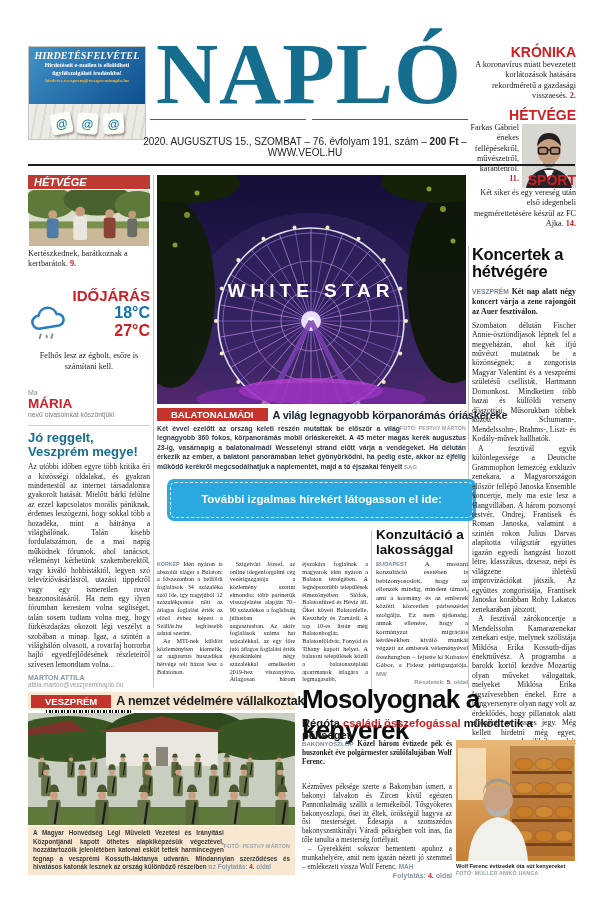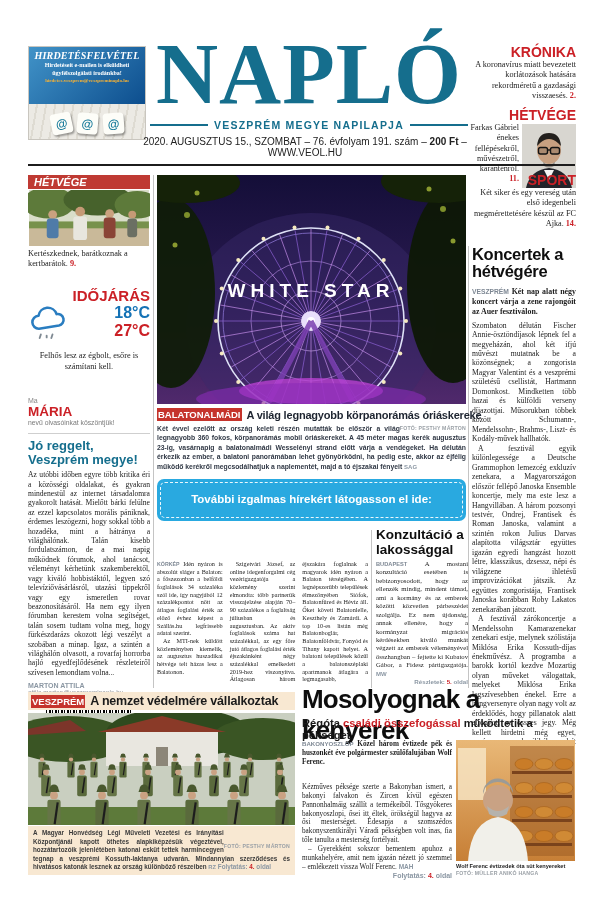--- a/index.html
+++ b/index.html
@@ -6,21 +6,21 @@
   body{font-family:"Liberation Serif",serif;color:#1c1c1c}
   .page{position:relative;width:600px;height:914px;background:#fff;overflow:hidden}
   .abs{position:absolute}
   .just{text-align:justify}
   .pg{color:#cb2026;font-weight:bold}
   .byl{color:#8b97a3;font-weight:bold;font-family:"Liberation Sans",sans-serif}
   .tag{color:#7d8793;font-weight:bold;font-family:"Liberation Sans",sans-serif;font-size:.85em}
   .credit{color:#9aa0a6;font-size:5.2px;font-family:"Liberation Sans",sans-serif;letter-spacing:.2px}
   .cont{font-family:"Liberation Sans",sans-serif;font-weight:bold;color:#8b97a3;text-align:right}
   .redtitle{color:#cb2026;font-weight:bold;font-family:"Liberation Sans",sans-serif;text-align:right}
-  .redlab{background:#c5342c;color:#fff;font-weight:bold;font-family:"Liberation Sans",sans-serif;padding:1px 1px;display:inline-block}
+  .redlab{background:#c5342c;color:#fff;font-weight:bold;font-family:"Liberation Sans",sans-serif;padding:1px 14px;display:inline-block}
   
   .adbox{left:28px;top:46px;width:118px;height:94px;border:1px solid #c9c6bf;box-sizing:border-box;overflow:hidden}
   .ad-top{height:54px;background:linear-gradient(135deg,#4193c8,#0d4e8e);color:#fff;text-align:center;padding-top:3px}
   .ad-title{font-size:10px;font-weight:bold;font-style:italic;letter-spacing:.2px}
   .ad-body{font-size:6px;font-weight:bold;padding:1px 5px 0;line-height:1.25}
   .ad-mail{color:#f9b233;font-size:5px;font-weight:bold;margin-top:1px}
   .ad-dice{height:38px;background:repeating-linear-gradient(100deg,#eceae4 0 7px,#dedbd2 7px 9px);display:flex;align-items:center;justify-content:center;gap:5px}
   .die{width:21px;height:21px;background:#fdfdf8;border-radius:4px;box-shadow:1px 2px 2px rgba(0,0,0,.35);display:flex;align-items:center;justify-content:center;font-weight:bold;color:#157a9a;font-size:12px;font-family:"Liberation Sans",sans-serif}
   .logo{left:150px;top:34px;width:318px;text-align:center;font-family:"Liberation Serif",serif;font-weight:bold;font-size:86px;line-height:.95;color:#156e8d;letter-spacing:1px}
   .subrow{left:150px;top:119px;width:318px;display:flex;align-items:center;gap:6px;color:#156e8d}
@@ -38,41 +38,41 @@
   .leftcol{left:28px;top:175px;width:122px}
   .hl-red{background:#bf3a33;color:#fff;font-weight:bold;font-style:italic;font-family:"Liberation Sans",sans-serif;font-size:11px;padding:1px 6px}
   .sidephoto{width:122px;height:56px;display:block;margin-top:1px}
   .sidecap{font-size:8.3px;line-height:1.22;margin-top:3px}
   .weather{position:relative;margin-top:18px;text-align:right;min-height:62px}
   .weather .wt{color:#cb2026;font-weight:bold;font-family:"Liberation Sans",sans-serif;font-size:15px}
   .temp-low{color:#1472b5;font-weight:bold;font-family:"Liberation Sans",sans-serif;font-size:16px;line-height:1.1}
   .temp-high{color:#cb2026;font-weight:bold;font-family:"Liberation Sans",sans-serif;font-size:16px;line-height:1.1}
   .cloud{position:absolute;left:0;top:16px;width:42px;height:42px}
   .wtext{font-size:8.3px;text-align:center;line-height:1.25;margin-top:2px}
-  .nameday{margin-top:25px}
+  .nameday{margin-top:17px}
   .nd-ma{font-size:7px;color:#888;font-family:"Liberation Sans",sans-serif}
   .nd-name{font-size:13.5px;font-weight:bold;color:#cb2026;font-family:"Liberation Sans",sans-serif}
   .nd-txt{font-size:6.8px;color:#7a7a7a;font-family:"Liberation Sans",sans-serif}
   .sep{height:1px;background:#cfcfcf;margin:7px 0 5px}
   .greet-title{color:#156e8d;font-weight:bold;font-family:"Liberation Sans",sans-serif;font-size:13px;line-height:1.05}
   .greet-body{font-size:7.6px;line-height:1.24;margin-top:4px;text-align:justify;color:#222}
   .author{margin-top:5px;font-size:7px}
   .author .nm{color:#8b97a3;font-weight:bold;font-family:"Liberation Sans",sans-serif}
   .author .em{color:#9a9a9a;font-size:6.4px;font-family:"Liberation Sans",sans-serif}
   .barcode{width:86px;height:24px;margin:8px auto 0;background:repeating-linear-gradient(90deg,#000 0 1px,#fff 1px 3px,#000 3px 5px,#fff 5px 6px)}
   .vdiv{width:1px;background:#c4c4c4}
   
   .mainphoto{left:157px;top:175px;width:309px;height:229px}
   .capblock{left:157px;top:408px;width:309px}
   .capline{display:flex;align-items:center;gap:5px}
   .capline .redlab{font-size:9.5px}
   .caphead{font-family:"Liberation Sans",sans-serif;font-weight:bold;font-size:11px;letter-spacing:-.2px;color:#1d2430;white-space:nowrap}
   .captext{margin-top:3px;font-family:"Liberation Sans",sans-serif;font-weight:bold;font-size:6.8px;line-height:1.38;color:#303845;text-align:justify}
   
-  .veol{left:157px;top:479px;width:309px;height:42px;display:flex}
+  .veol{left:167px;top:479px;width:309px;height:42px;display:flex}
   .veol-blue{flex:1.35;background:#29a9e0;border-radius:7px;position:relative;color:#fff;display:flex;align-items:center;justify-content:center;text-align:center;font-family:"Liberation Sans",sans-serif;font-weight:bold;font-size:11.5px;line-height:1.2;padding:0 8px}
   .veol-blue:after{content:"";position:absolute;inset:3px;border:1.5px dashed rgba(255,255,255,.9);border-radius:5px}
   .veol-orange{flex:1;background:#f6921e;border-radius:7px;margin-left:5px;display:flex;align-items:center;justify-content:center}
   .veol-pill{background:#fff;border-radius:9px;padding:3px 12px;font-family:"Liberation Sans",sans-serif;font-weight:bold;font-size:20px}
   .veol-pill .b1{color:#1b6fb2}.veol-pill .b2{color:#29a9e0;font-weight:normal}
   
   .bal-head{left:157px;top:524px;width:212px;font-family:"Liberation Sans",sans-serif;font-weight:bold;font-size:25px;letter-spacing:-.5px;color:#0e0e0e}
   .konz-head{left:376px;top:527px;width:92px;font-family:"Liberation Sans",sans-serif;font-weight:bold;font-size:13.5px;line-height:1.12;color:#0e0e0e}
   .bal-body{left:157px;top:560px;width:211px;height:128px;column-count:3;column-gap:7px;column-fill:auto;font-size:6.2px;line-height:1.24;overflow:hidden}
   .bal-body p,.konz-body p,.konc-col p,.pek-body p{margin:0}
@@ -112,21 +112,20 @@
     <div class="ad-dice">
       <span class="die" style="transform:rotate(-12deg)">@</span>
       <span class="die" style="transform:rotate(5deg)">@</span>
       <span class="die" style="transform:rotate(-4deg)">@</span>
     </div>
   </div>
 
   <div class="abs logo">NAPLÓ</div>
   <div class="abs subrow">
     <span class="rule"></span>
-    <span class="t">VESZPRÉM MEGYE NAPILAPJA</span>
     <span class="rule"></span>
   </div>
   <div class="abs dateline"><span>2020. AUGUSZTUS 15., SZOMBAT – 76. évfolyam 191. szám – </span><b>200 Ft</b><span> – WWW.VEOL.HU</span></div>
 
   <div class="abs topright">
     <div class="redtitle">KRÓNIKA</div>
     <div class="teaser"><span>A koronavírus miatt bevezetett korlátozások hatására rekordméretű a gazdasági visszaesés. </span><span class="pg">2.</span></div>
     <div style="margin-top:6px">
       <div class="redtitle">HÉTVÉGE</div>
       <div class="teaser">

